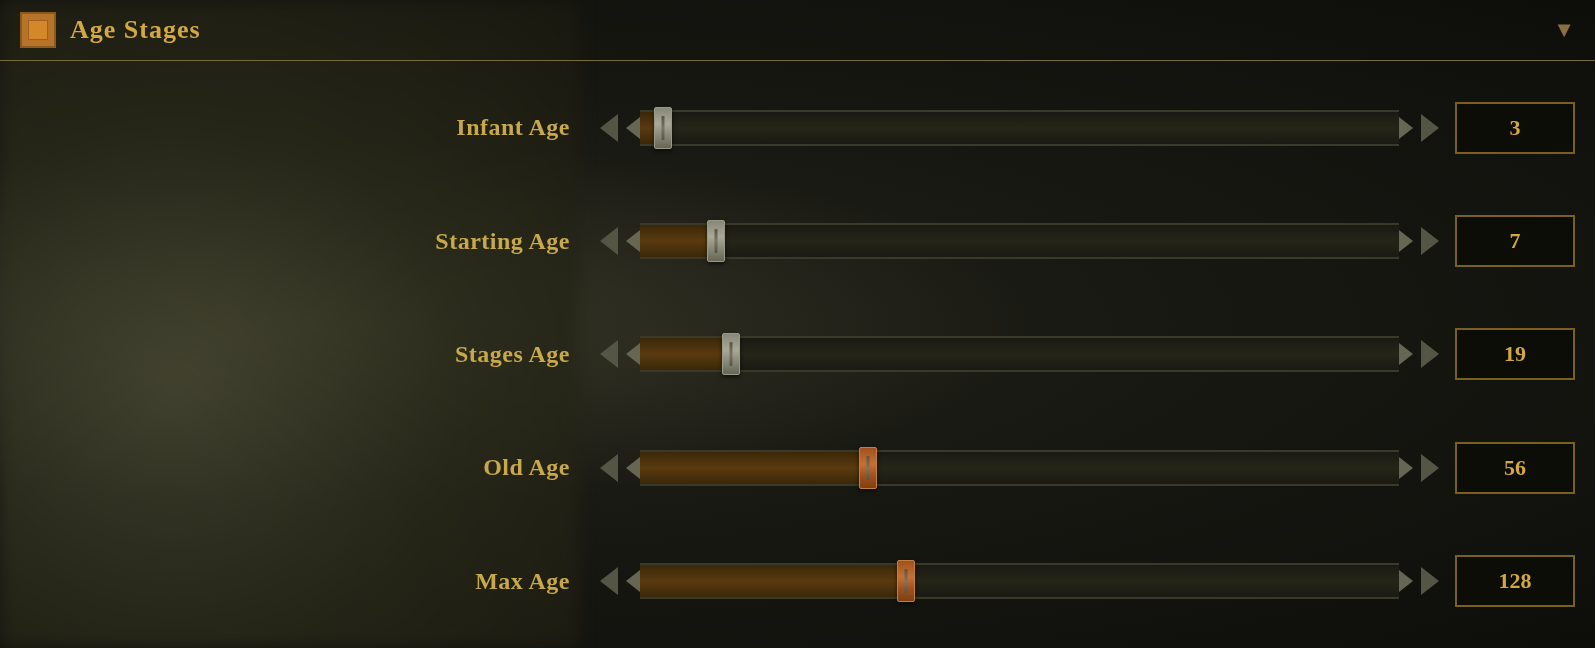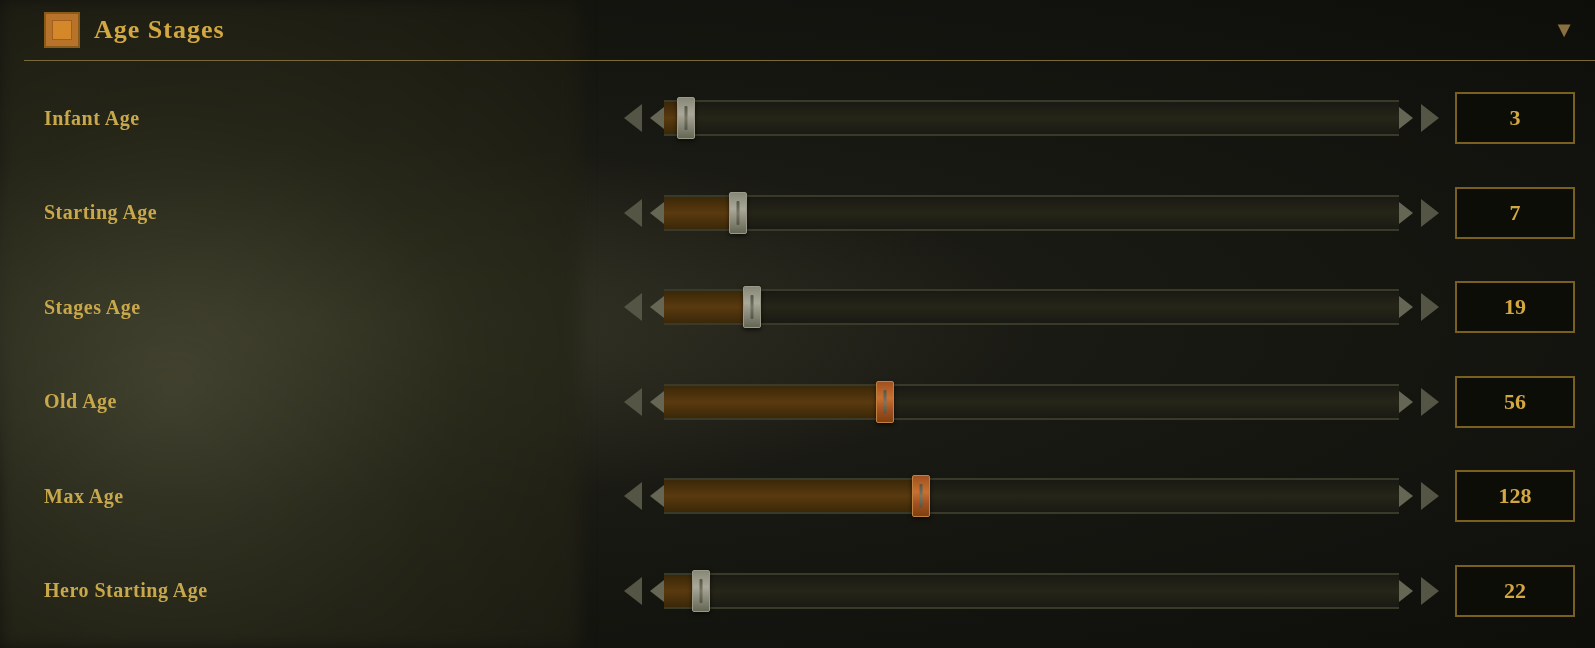--- a/index.html
+++ b/index.html
@@ -30,21 +30,20 @@
       background: radial-gradient(ellipse at 30% 60%, #4a4a35 0%, #2a2a1a 50%, #1a1a10 100%);
       filter: blur(8px);
       opacity: 0.7;
     }
 
     .container {
       position: absolute;
       inset: 0;
       display: flex;
       flex-direction: column;
-      margin-left: 24px;
     }
 
     
     .header {
       display: flex;
       align-items: center;
       justify-content: space-between;
       padding: 12px 20px;
       border-bottom: 1px solid #7a6a3a;
     }
@@ -96,24 +95,24 @@
     
     .row {
       display: flex;
       align-items: center;
       padding: 4px 20px;
       gap: 0;
     }
 
     .row-label {
       width: 580px;
-      text-align: left;
+      text-align: right;
       padding-right: 30px;
       color: #c8a84a;
-      font-size: 20px;
+      font-size: 24px;
       font-weight: bold;
       letter-spacing: 0.5px;
     }
 
     
     .slider-container {
       flex: 1;
       display: flex;
       align-items: center;
       position: relative;
@@ -342,29 +341,15 @@
           <div class="slider-left-deco"></div>
           <div class="slider-track">
             <div class="slider-fill" style="width:35%"></div>
             <div class="slider-thumb thumb-orange" style="left:35%"></div>
           </div>
           <div class="slider-right-deco"></div>
         </div>
       </div>
       <div class="value-box">128</div>
     </div>
-      <div class="row">
-      <div class="row-label">Hero Starting Age</div>
-      <div class="slider-container">
-        <div class="slider-track-wrapper">
-          <div class="slider-left-deco"></div>
-          <div class="slider-track">
-            <div class="slider-fill" style="width:5%"></div>
-            <div class="slider-thumb" style="left:5%"></div>
-          </div>
-          <div class="slider-right-deco"></div>
-        </div>
-      </div>
-      <div class="value-box">22</div>
-    </div>
     </div>
 
 </div>
 
 </body></html>

